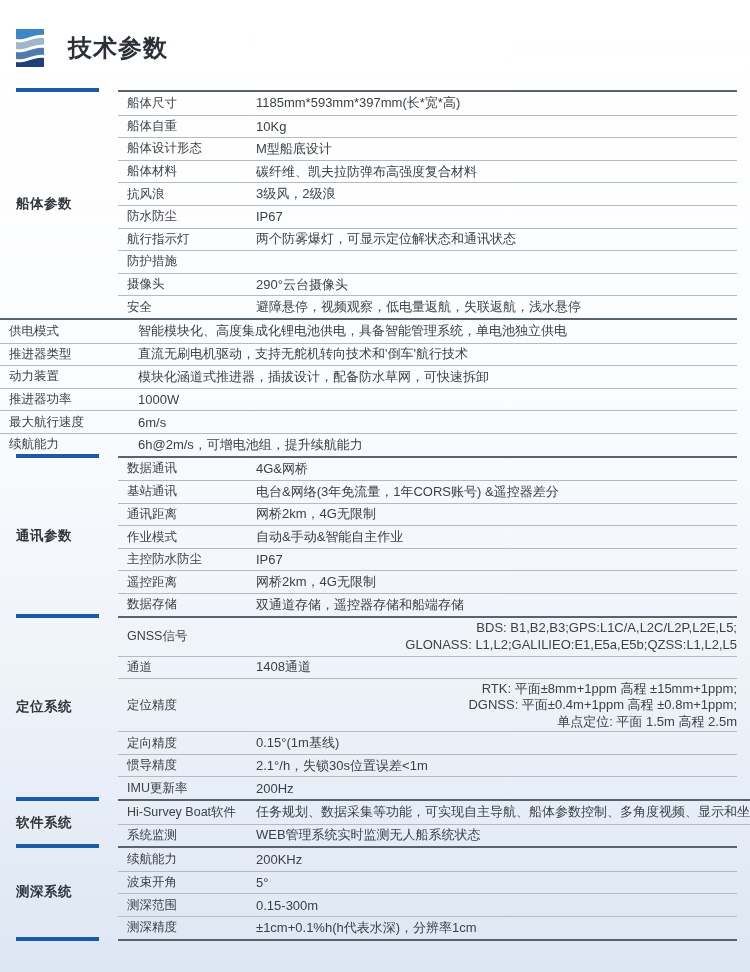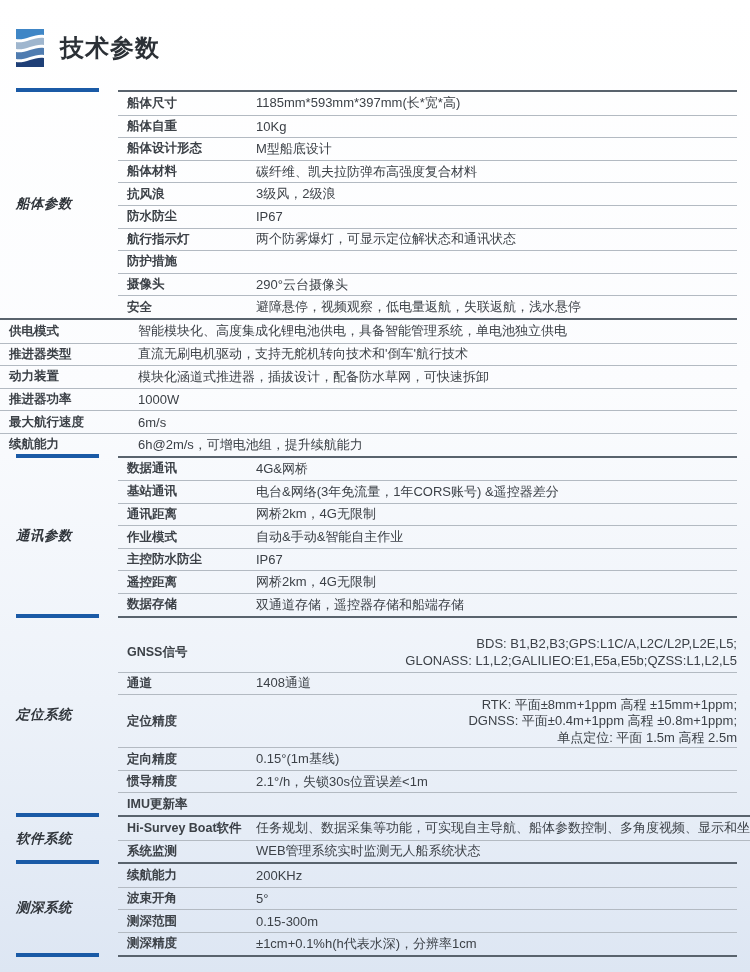--- a/index.html
+++ b/index.html
@@ -3,38 +3,38 @@
 <meta charset="utf-8">
 <style>
   * { box-sizing: border-box; margin: 0; padding: 0; }
   html,body { background:#fff; }
   .page {
     width: 750px; height: 972px; position: relative; overflow: hidden;
     background: linear-gradient(180deg, #ffffff 0%, #fbfcfe 40%, #edf2f9 72%, #dde6f3 100%);
     font-family: "Liberation Sans", "DejaVu Sans", sans-serif;
     color: #3c4147;
   }
-  .header { position: absolute; top: 29px; left: 16px; display: flex; align-items: center; gap: 16px; }
+  .header { position: absolute; top: 29px; left: 16px; display: flex; align-items: center; gap: 24px; }
   .icon-waves { width: 28px; height: 38px; display: block; }
   .page-title { font-size: 24px; font-weight: bold; color: #2b3036; letter-spacing: 1px; }
 
   .spec-table { position: absolute; top: 90px; left: 0; right: 0; }
   .spec-section { display: flex; }
   .cat-cell { width: 118px; flex-shrink: 0; position: relative; }
   .cat-bar { position: absolute; top: -2px; left: 16px; width: 83px; height: 4px; background: #1a5aa6; }
   .cat-label {
     position: absolute; top: 50%; left: 16px; transform: translateY(-50%);
-    font-size: 13.5px; font-weight: bold; color: #31363c; letter-spacing: .5px; white-space: nowrap; font-style: italic;
+    font-size: 13.5px; font-weight: bold; color: #31363c; letter-spacing: .5px; white-space: nowrap;
   }
   .rows { flex: 1; margin-right: 13px; border-top: 2px solid #59636d; }
   .row { display: flex; align-items: center; height: 22.6px; border-top: 1px solid #b3bac2; }
   .row:first-child { border-top: none; }
-  .row.lines-2 { height: 38px; margin-top: 16px; }
+  .row.lines-2 { height: 38px; }
   .row.lines-3 { height: 53px; }
-  .param { width: 138px; flex-shrink: 0; padding-left: 9px; font-size: 12.5px; white-space: nowrap; font-weight: bold; }
+  .param { width: 138px; flex-shrink: 0; padding-left: 9px; font-size: 12.5px; white-space: nowrap; }
   .value { flex: 1; font-size: 13px; white-space: nowrap; }
   .vline { line-height: 16.5px; text-align: right; }
 
   .table-footer { display: flex; }
   .footer-left { width: 118px; flex-shrink: 0; position: relative; }
   .footer-bar { position: absolute; top: -2px; left: 16px; width: 83px; height: 4px; background: #1a5aa6; }
   .footer-line { flex: 1; margin-right: 13px; border-top: 2px solid #59636d; }
 </style>
 </head>
 <body>
@@ -192,20 +192,21 @@
           <div class="row">
             <div class="param">定向精度</div>
             <div class="value">0.15°(1m基线)</div>
           </div>
           <div class="row">
             <div class="param">惯导精度</div>
             <div class="value">2.1°/h，失锁30s位置误差&lt;1m</div>
           </div>
           <div class="row">
             <div class="param">IMU更新率</div>
+            <div class="value">200Hz</div>
           </div>
         </div>
       </section>
       <section class="spec-section">
         <div class="cat-cell">
           <div class="cat-bar"></div>
           <div class="cat-label">软件系统</div>
         </div>
         <div class="rows">
           <div class="row">

